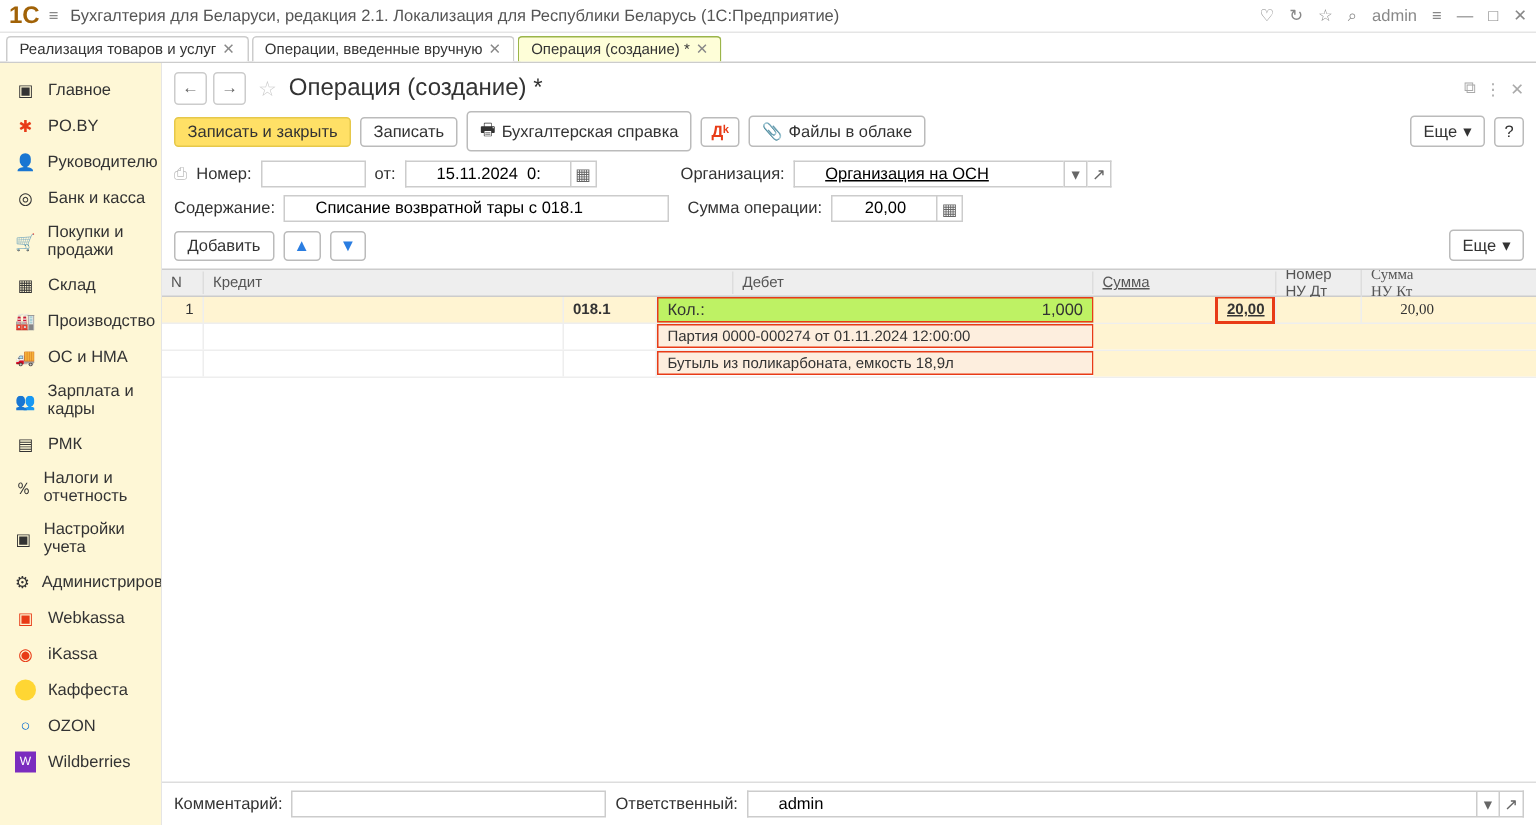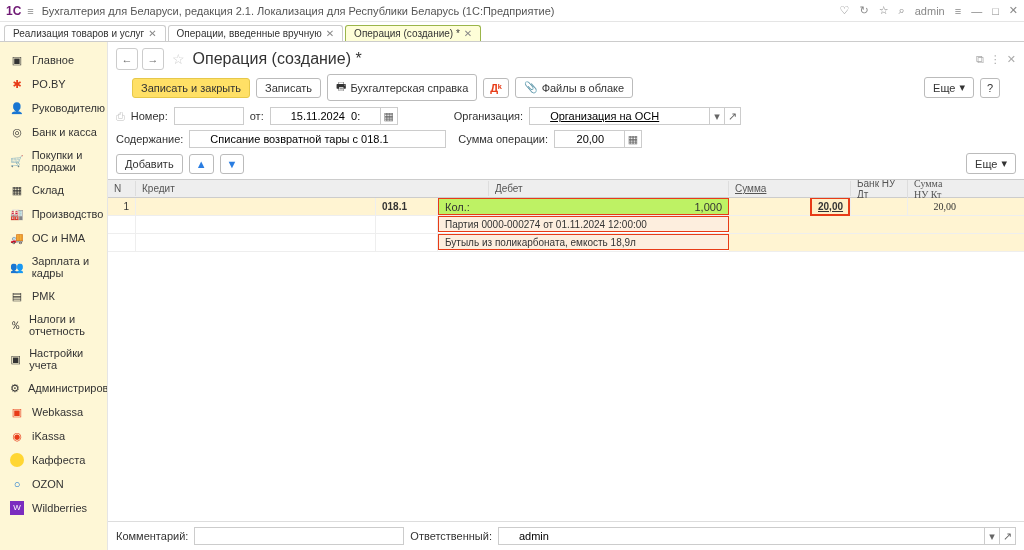--- a/index.html
+++ b/index.html
@@ -1,37 +1,37 @@
 <!DOCTYPE html>
 <html><head>
 <meta charset="utf-8">
 <style>
 * { box-sizing: border-box; margin: 0; padding: 0; }
 body { font-family: Arial, sans-serif; font-size: 11px; color: #333; background: #fff; width: 1024px; height: 550px; overflow: hidden; position: relative; }
 .titlebar { display: flex; align-items: center; height: 22px; background: #fff; border-bottom: 1px solid #e5e5e5; padding: 0 6px; }
-.logo { color: #701a75; font-weight: bold; font-size: 12px; margin-right: 6px; }
+.logo { color: #a16207; font-weight: bold; font-size: 16px; margin-right: 6px; }
 .menu-icon { margin-right: 8px; color: #888; cursor: pointer; }
 .app-title { color: #555; font-size: 11px; }
 .titlebar-right { margin-left: auto; display: flex; align-items: center; gap: 10px; color: #888; }
 .titlebar-right span { cursor: pointer; }
 .tabbar { display: flex; align-items: flex-end; height: 20px; border-bottom: 1px solid #ccc; padding-left: 4px; background: #fff; }
 .tab { padding: 2px 8px; border: 1px solid #ccc; border-bottom: none; margin-right: 2px; font-size: 10px; color: #333; background: #fff; display: flex; align-items: center; gap: 4px; border-radius: 3px 3px 0 0; }
 .tab.active-dirty { border-color: #9bb54a; background: #fefed8; }
 .tab .tab-close { color: #888; cursor: pointer; }
 .main { display: flex; height: calc(100% - 42px); }
 .sidebar { width: 108px; background: #fef7d6; border-right: 1px solid #e5e5e5; overflow-y: auto; padding-top: 6px; }
 .sidebar-item { display: flex; align-items: center; gap: 8px; padding: 5px 10px; font-size: 11px; color: #333; cursor: pointer; }
 .sb-icon { width: 14px; height: 14px; display: inline-flex; align-items: center; justify-content: center; }
 .content { flex: 1; display: flex; flex-direction: column; background: #fff; overflow: hidden; }
 .header-row { display: flex; align-items: center; gap: 4px; padding: 6px 8px 4px; }
 .nav-btn { width: 22px; height: 22px; border: 1px solid #ccc; border-radius: 3px; display: flex; align-items: center; justify-content: center; cursor: pointer; color: #666; }
 .star { color: #ccc; font-size: 14px; margin: 0 4px; }
 .page-title { font-size: 16px; color: #333; }
 .header-right { margin-left: auto; display: flex; gap: 6px; color: #aaa; }
-.toolbar { display: flex; align-items: center; gap: 6px; padding: 0 24px 6px; flex-wrap: nowrap; }
+.toolbar { display: flex; align-items: center; gap: 6px; padding: 0 8px 6px; flex-wrap: nowrap; }
 .btn { border: 1px solid #bbb; border-radius: 3px; padding: 3px 8px; font-size: 11px; cursor: pointer; display: inline-flex; align-items: center; gap: 4px; background: #fff; }
 .btn.primary { background: #ffe066; border-color: #e6c84a; }
 .btn.icon-only { padding: 3px 6px; }
 .btn-more { margin-left: auto; }
 .help-btn { border: 1px solid #bbb; border-radius: 3px; width: 20px; height: 20px; display: flex; align-items: center; justify-content: center; cursor: pointer; }
 .form-row { display: flex; align-items: center; gap: 6px; padding: 0 8px 5px; }
 .lbl { font-size: 11px; color: #333; }
 .txt { border: 1px solid #ccc; height: 18px; padding: 1px 20px; font-size: 11px; }
 .date-field { display: flex; }
 .date-field input { border-right: none; }
@@ -250,21 +250,21 @@
           <span> ▾</span>
         </div>
     </div>
 
     <div class="grid">
       <div class="grid-header">
         <div class="gh w-n">N</div>
         <div class="gh" style="width:353px">Кредит</div>
         <div class="gh w-debet">Дебет</div>
         <div class="gh w-sum">Сумма</div>
-        <div class="gh w-sumdt">Банк НУ Дт</div>
+        <div class="gh w-sumdt">Номер НУ Дт</div>
         <div class="gh w-sumkt" style="border-right:none">Сумма НУ Кт</div>
       </div>
       <div class="grid-body">
         <div class="grid-row row-main">
           <div class="gc w-n num">1</div>
           <div class="gc w-debet"></div>
           <div class="gc w-kredit" style="font-weight:bold">018.1</div>
           <div class="cell-kol w-kol">
             <span>Кол.:</span>
             <span>1,000</span>

